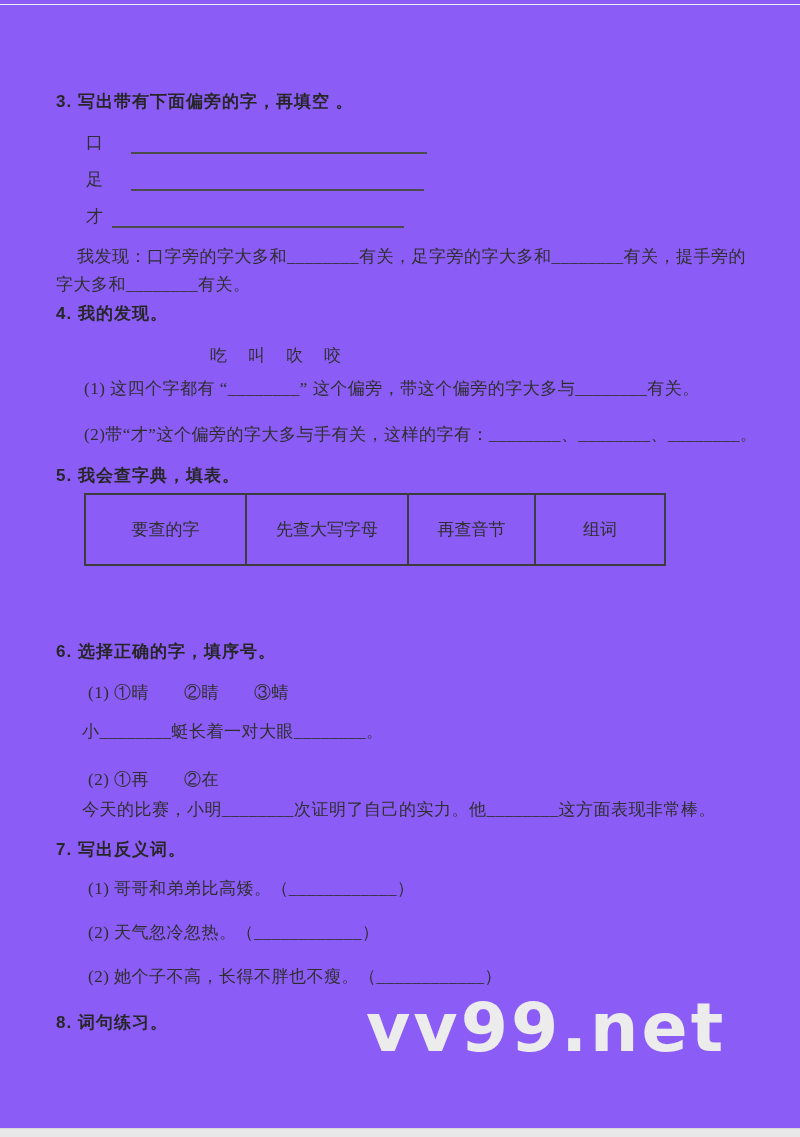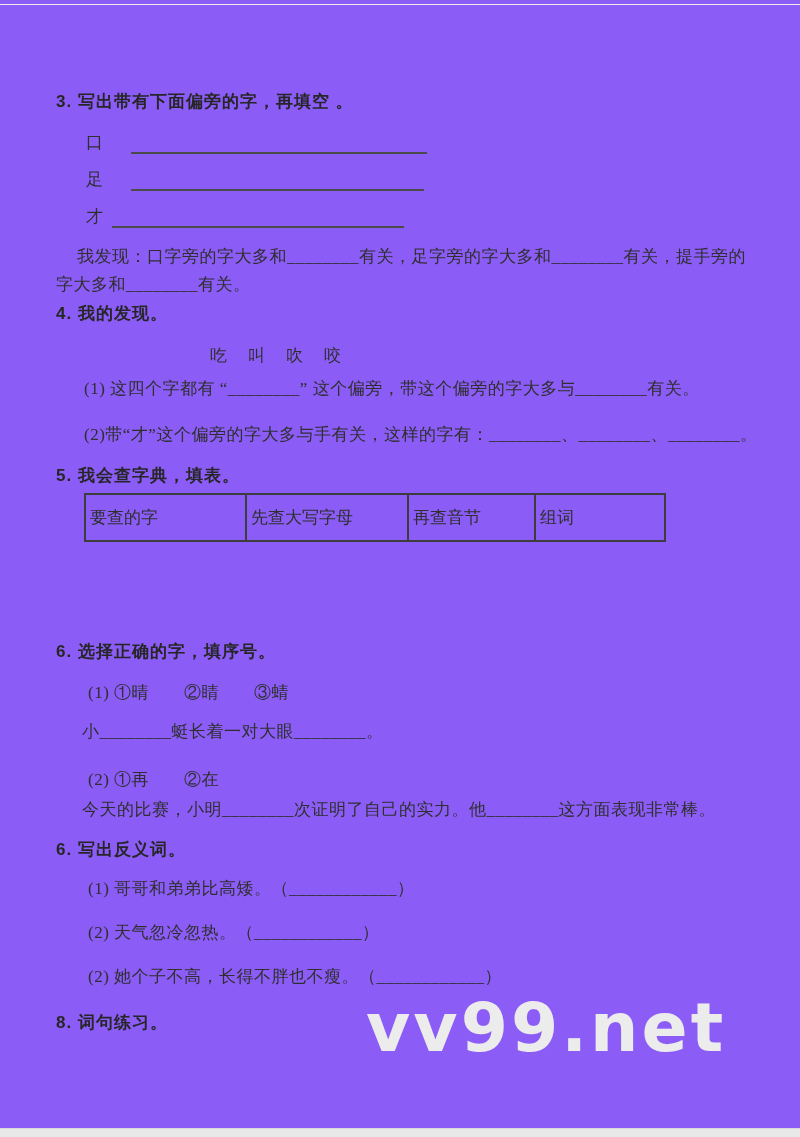--- a/index.html
+++ b/index.html
@@ -43,24 +43,24 @@
   .line-c { width: 292px; margin-left: 9px; }
   table.dict {
     position: absolute;
     left: 84px; top: 493px;
     border-collapse: collapse;
     table-layout: fixed;
     width: 580px;
   }
   table.dict th, table.dict td {
     border: 2px solid #3d3d3d;
-    text-align: left;
+    text-align: center;
     font-weight: normal;
     font-size: 17px;
-    padding: 4px;
+    padding: 16px;
   }
   table.dict th { height: 37px; }
   table.dict td { height: 47px; }
   .col1 { width: 161px; }
   .col2 { width: 162px; }
   .col3 { width: 127px; }
   .col4 { width: 130px; }
   .watermark {
     position: absolute;
     left: 366px; top: 988px;
@@ -125,21 +125,21 @@
       </tr>
     </tbody>
       </table>
 
     <div class="abs q-title" style="left:56px; top:640px;">6. 选择正确的字，填序号。</div>
     <div class="abs body-text" style="left:88px; top:681px;">(1) ①晴　　②睛　　③蜻</div>
     <div class="abs body-text" style="left:82px; top:720px;">小________蜓长着一对大眼________。</div>
     <div class="abs body-text" style="left:88px; top:758px;margin-top:10px;">(2) ①再　　②在</div>
     <div class="abs body-text" style="left:82px; top:798px;">今天的比赛，小明________次证明了自己的实力。他________这方面表现非常棒。</div>
 
-    <div class="abs q-title" style="left:56px; top:838px;">6. 写出反义词。</div>
+    <div class="abs q-title" style="left:56px; top:838px;">7. 写出反义词。</div>
     <div class="abs body-text" style="left:88px; top:877px;">(1) 哥哥和弟弟比高矮。（____________）</div>
     <div class="abs body-text" style="left:88px; top:921px;">(2) 天气忽冷忽热。（____________）</div>
     <div class="abs body-text" style="left:88px; top:965px;">(2) 她个子不高，长得不胖也不瘦。（____________）</div>
 
     <div class="abs q-title" style="left:56px; top:1011px;">8. 词句练习。</div>
 
   </div>
 
   <div class="bottom-edge"></div>
 

